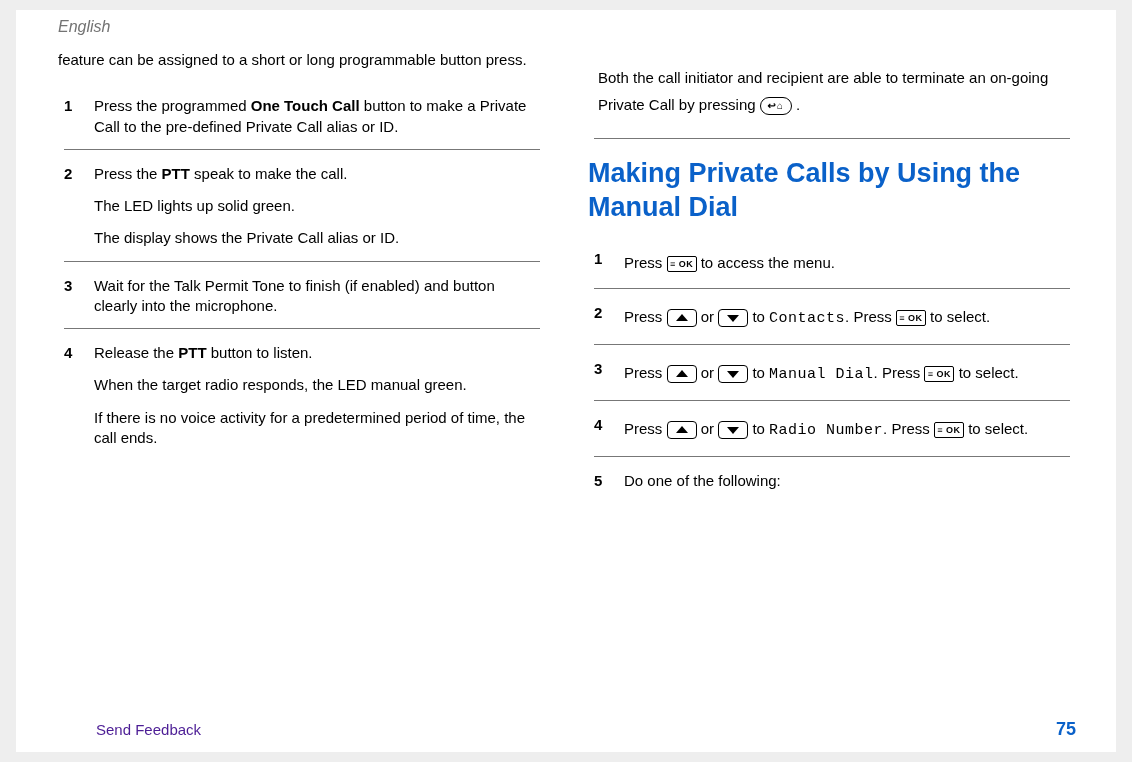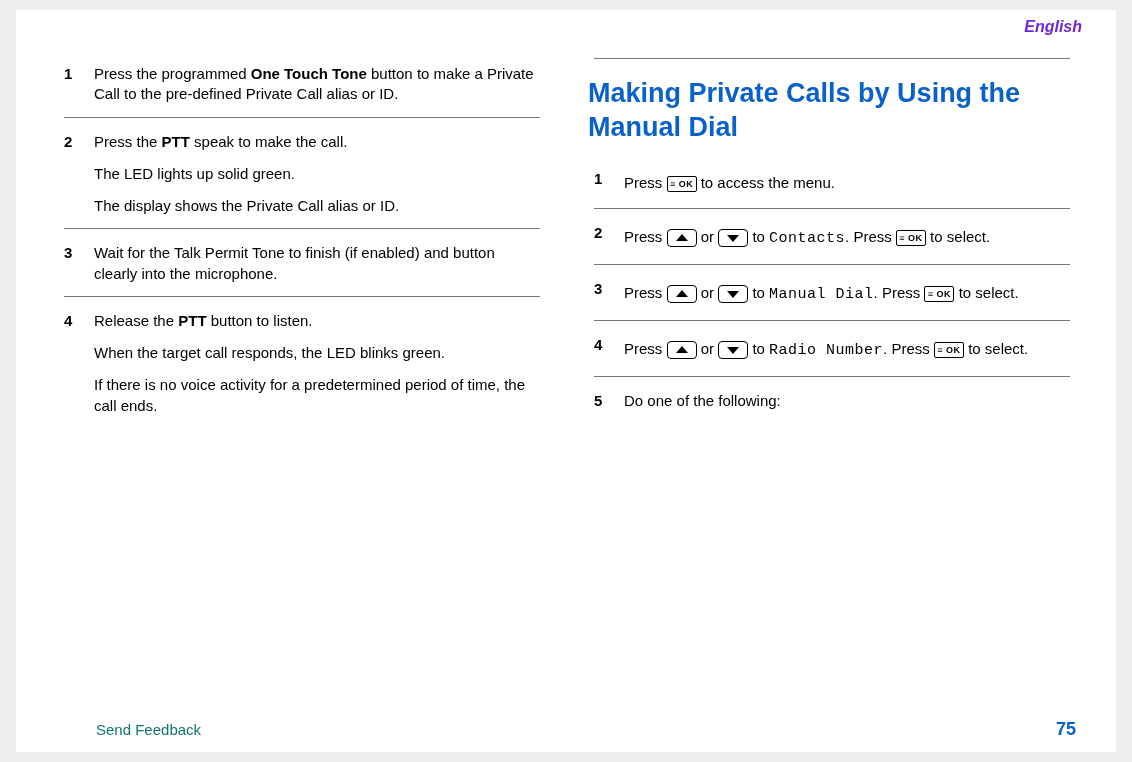--- a/index.html
+++ b/index.html
@@ -14,23 +14,22 @@
   .page {
     position: absolute;
     left: 16px;
     top: 10px;
     width: 1100px;
     height: 742px;
     background: #fff;
     padding: 8px 40px 8px 42px;
   }
   .header {
-    text-align: right;
-    color: #6d28d9;
-    font-weight: bold;
+    color: #737373;
+    font-weight: normal;
     font-style: italic;
     font-size: 16px;
     margin-bottom: 14px;
     margin-right: -6px;
   }
   .columns {
     display: flex;
     gap: 42px;
   }
   .col { flex: 1; }
@@ -69,21 +68,21 @@
   .footer {
     position: absolute;
     left: 80px;
     right: 40px;
     bottom: 12px;
     display: flex;
     justify-content: space-between;
     align-items: center;
     font-size: 15px;
   }
-  .feedback { color: #0f766e; }
+  .feedback { color: #4c1d95; }
   .pagenum { color: #0a61c9; font-weight: bold; font-size: 18px; }
 
   
   .icon {
     display: inline-block;
     vertical-align: middle;
     position: relative;
   }
   .ok-icon {
     width: 30px; height: 16px;
@@ -149,28 +148,29 @@
 </style>
 </head>
 <body>
 
 <div class="page">
   <div class="header">English</div>
 
   <div class="columns">
 
     <div class="col col-left">
+      <p>feature can be assigned to a short or long programmable button press.</p>
 
       <div class="steps">
 
         <div class="step first">
           <div class="step-num">1</div>
           <div class="step-body">
             <p>
-              <span>Press the programmed </span><b>One Touch Tone</b><span> button to make a Private Call to the pre-defined Private Call alias or ID.</span>
+              <span>Press the programmed </span><b>One Touch Call</b><span> button to make a Private Call to the pre-defined Private Call alias or ID.</span>
             </p>
           </div>
         </div>
 
         <div class="step">
           <div class="step-num">2</div>
           <div class="step-body">
             <p>
               <span>Press the </span><b>PTT</b><span> speak to make the call.</span>
             </p>
@@ -185,29 +185,38 @@
             <p>Wait for the Talk Permit Tone to finish (if enabled) and button clearly into the microphone.</p>
           </div>
         </div>
 
         <div class="step">
           <div class="step-num">4</div>
           <div class="step-body">
             <p>
               <span>Release the </span><b>PTT</b><span> button to listen.</span>
             </p>
-            <p>When the target call responds, the LED blinks green.</p>
+            <p>When the target radio responds, the LED manual green.</p>
             <p>If there is no voice activity for a predetermined period of time, the call ends.</p>
           </div>
         </div>
       </div>
     </div>
 
     <div class="col col-right">
       <div class="steps">
+        <div class="step first">
+          <div class="step-body" style="padding-left:4px;">
+            <p style="line-height:1.8;">
+              <span>Both the call initiator and recipient are able to terminate an on-going Private Call by pressing </span>
+              <span class="icon home-icon"></span>
+              <span> .</span>
+            </p>
+          </div>
+        </div>
         <div class="section-end"></div>
       </div>
 
       <h2>Making Private Calls by Using the Manual Dial</h2>
 
       <div class="steps">
 
         <div class="step first">
           <div class="step-num">1</div>
           <div class="step-body">

